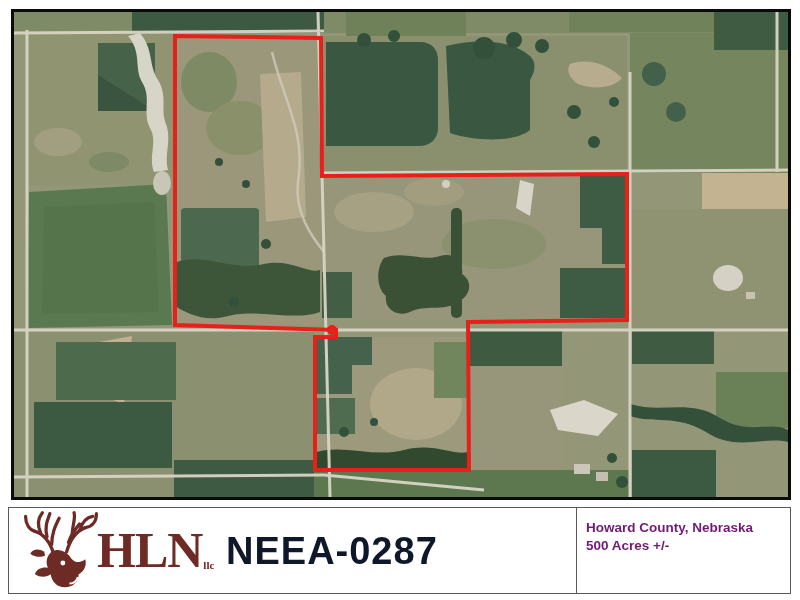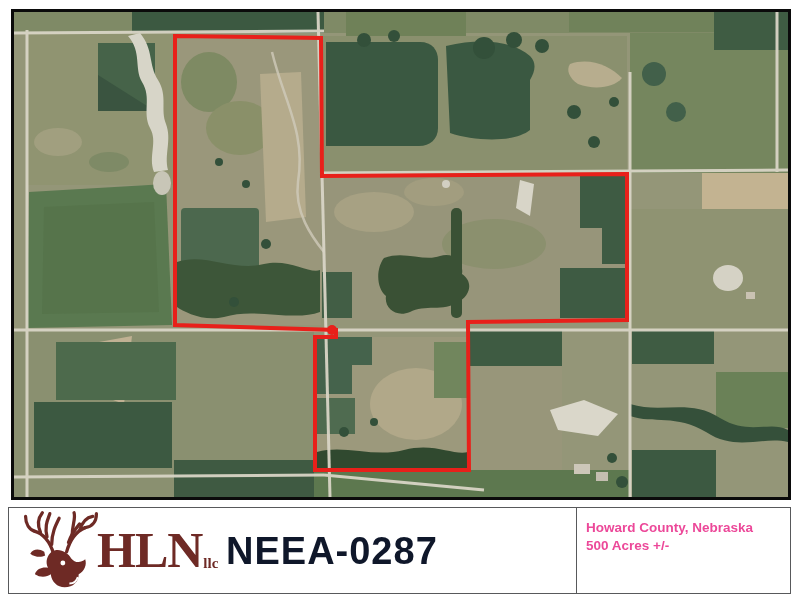--- a/index.html
+++ b/index.html
@@ -18,32 +18,32 @@
   }
   .logo{
     position:absolute;left:6px;top:1px;height:82px;display:flex;align-items:center;
   }
   .logo-text{
     font-family:"Liberation Serif",serif;font-weight:700;font-size:50px;
     color:#6e2a25;letter-spacing:-1px;margin-left:-10px;line-height:1;
     display:flex;align-items:flex-end;
   }
   .logo-suffix{
-    font-size:15px;font-weight:700;letter-spacing:0;margin-left:1px;margin-bottom:4px;
+    font-size:11px;font-weight:700;letter-spacing:0;margin-left:1px;margin-bottom:4px;
   }
   .listing-id{
     position:absolute;left:217px;width:350px;top:50%;transform:translateY(-50%);
     text-align:left;font-weight:700;font-size:38px;color:#0f172a;letter-spacing:1px;
   }
   .footer-divider{
     position:absolute;left:567px;top:0;bottom:0;width:1px;background:#58595b;
   }
   .property-details{
     position:absolute;left:577px;top:11px;width:200px;
-    font-weight:700;font-size:13.5px;line-height:18px;color:#ec4899;
+    font-weight:700;font-size:13.5px;line-height:18px;color:#701a75;
   }
 </style>
 </head>
 <body>
 
 <div class="map-frame">
   <svg width="774" height="485" viewBox="0 0 774 485">
 
     <g>
       <rect x="0" y="0" width="774" height="485" fill="#949678"></rect>

